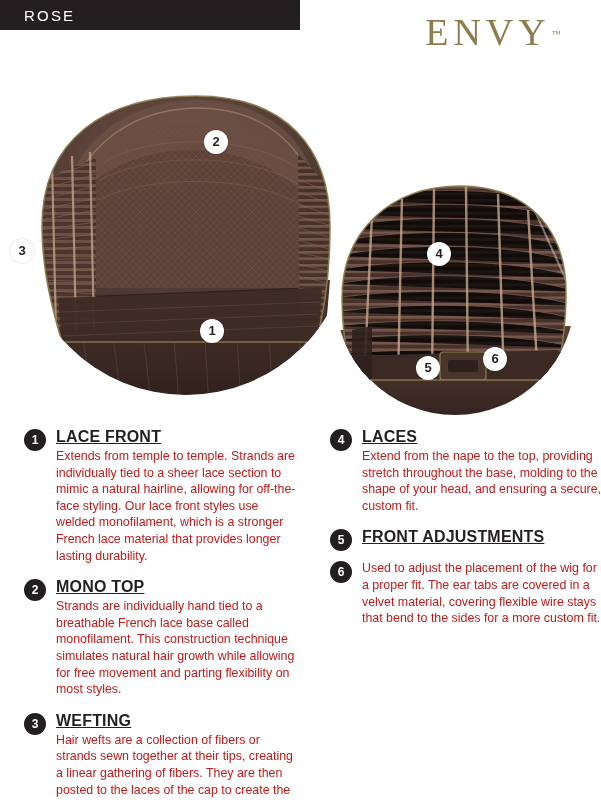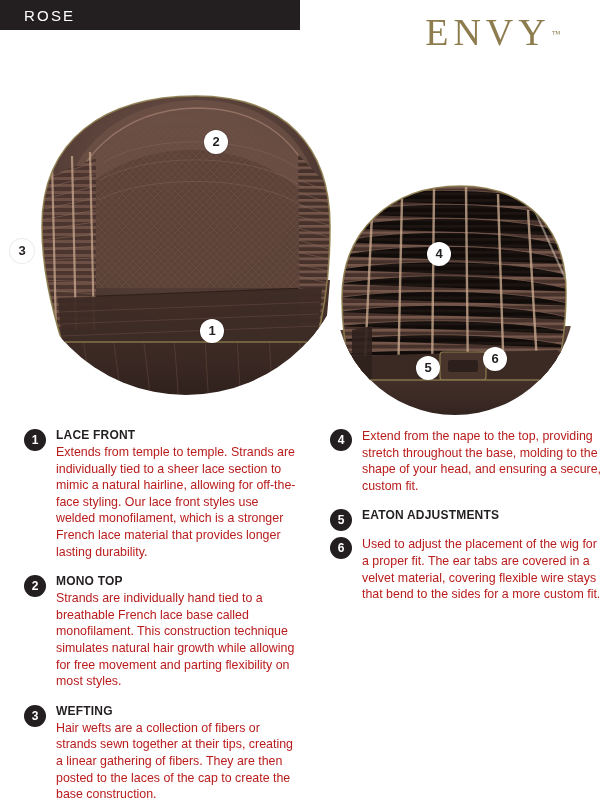--- a/index.html
+++ b/index.html
@@ -129,25 +129,26 @@
     height: 22px;
     border-radius: 50%;
     background: #231f20;
     color: #ffffff;
     font-size: 12px;
     font-weight: bold;
     line-height: 22px;
     text-align: center;
   }
   .entry-title {
-    font-size: 12px;
+    font-size: 16px;
     font-weight: bold;
     letter-spacing: .2px;
     margin: 0 0 2px 0;
     color: #231f20;
+    text-decoration: underline;
   }
   .entry-body {
     font-size: 12.4px;
     line-height: 16.6px;
     color: #b91c1c;
     margin: 0;
   }
 </style>
 </head>
 <body>
@@ -370,26 +371,27 @@
       <h3 class="entry-title">WEFTING</h3>
       <p class="entry-body">Hair wefts are a collection of fibers or strands sewn together at their tips, creating a linear gathering of fibers. They are then posted to the laces of the cap to create the base construction.</p>
     </div>
 
   </div>
 
   <div class="col col-right">
 
     <div class="entry">
       <div class="entry-num">4</div>
+      <h3 class="entry-title">LACES</h3>
       <p class="entry-body">Extend from the nape to the top, providing stretch throughout the base, molding to the shape of your head, and ensuring a secure, custom fit.</p>
     </div>
 
     <div class="entry">
       <div class="entry-num">5</div>
-      <h3 class="entry-title">EATON ADJUSTMENTS</h3>
+      <h3 class="entry-title">FRONT ADJUSTMENTS</h3>
     </div>
 
     <div class="entry">
       <div class="entry-num">6</div>
       <p class="entry-body">Used to adjust the placement of the wig for a proper fit. The ear tabs are covered in a velvet material, covering flexible wire stays that bend to the sides for a more custom fit.</p>
     </div>
 
   </div>
 </div>
 

